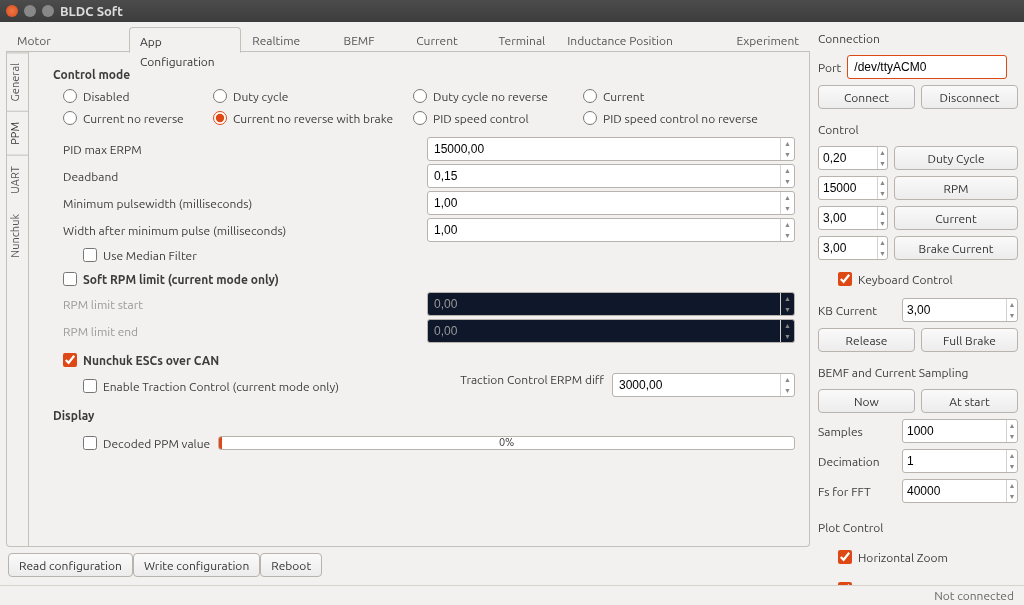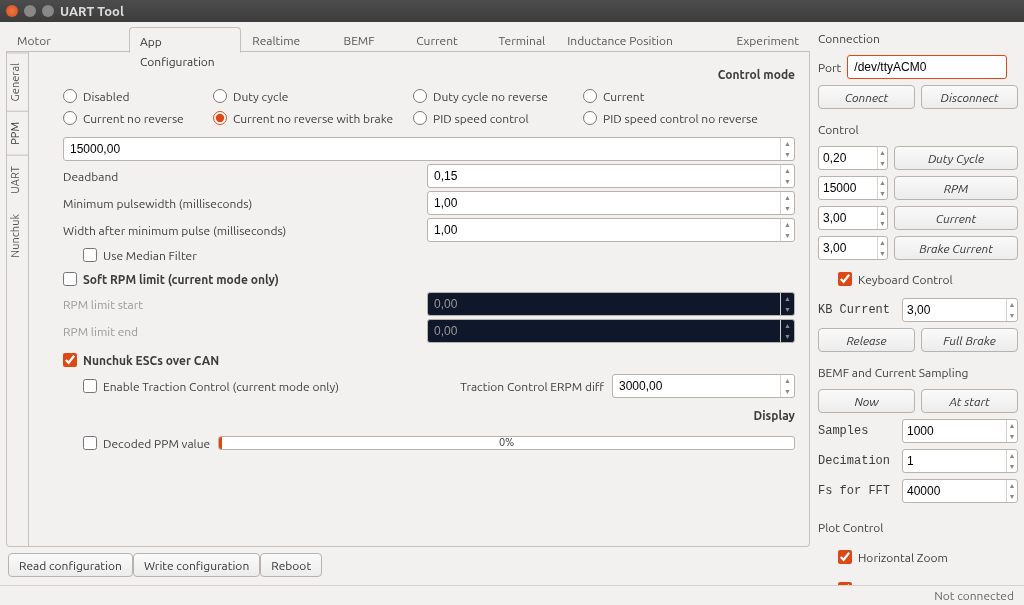--- a/index.html
+++ b/index.html
@@ -14,21 +14,21 @@
   .left { flex:1; display:flex; flex-direction:column;}
   .right { width:200px; display:flex; flex-direction:column; gap:6px; padding-top:2px;}
   .tabs { display:flex; border-bottom:1px solid #c4c0ba; height:26px; gap:0;}
   .tab { padding:4px 10px 0 10px; border:1px solid transparent; border-top-left-radius:4px; border-top-right-radius:4px; height:26px; line-height:20px; color:#555; cursor:pointer;}
   .tab.active { background:#f2f1f0; border-color:#c4c0ba; border-bottom-color:#f2f1f0; color:#333; z-index:2; position:relative; top:1px;}
   .tabcontent { flex:1; border:1px solid #c4c0ba; border-top:none; background:#f2f1f0; display:flex; border-radius:0 0 4px 4px;}
   .vtabs { width:22px; display:flex; flex-direction:column; border-right:1px solid #c4c0ba;}
   .vtab { writing-mode: vertical-rl; transform: rotate(180deg); padding:10px 2px; text-align:center; border-bottom:1px solid #c4c0ba; cursor:pointer; color:#555; font-size:11px;}
   .vtab.active { background:#f2f1f0; box-shadow: inset -2px 0 0 #f2f1f0; color:#333;}
   .panel { flex:1; padding:10px 14px; overflow:auto;}
-  .section-title { font-weight:bold; margin:6px 0 8px 10px;text-align:right;}
+  .section-title { font-weight:bold; margin:6px 0 8px 10px;}
   .radiogrid { display:grid; grid-template-columns: 150px 200px 170px 200px; row-gap:8px; column-gap:0px; margin-bottom:12px; align-items:center;}
   .radio-wrap{ display:flex; align-items:center; gap:6px;}
   input[type=radio]{ accent-color:#dd4814; width:14px; height:14px;}
   input[type=checkbox]{ accent-color:#dd4814; width:14px; height:14px;}
   .formrow { display:flex; align-items:center; margin:3px 0; gap:4px;}
   .formrow > label { width:360px; }
   .spin { flex:1; display:flex; border:1px solid #b8b3ac; border-radius:3px; background:#fff; height:24px;}
   .spin input{ flex:1; border:none; padding:2px 6px; background:transparent; font-size:12px; outline:none;}
   .spin .ar { width:14px; display:flex; flex-direction:column; border-left:1px solid #d6d2cc;}
   .spin .ar div{ flex:1; font-size:7px; text-align:center; color:#888; line-height:10px; cursor:pointer;}
@@ -40,34 +40,34 @@
   .progress{ flex:1; height:14px; border:1px solid #b8b3ac; border-radius:3px; background:#fff; position:relative; overflow:hidden;}
   .progress .fill{ width:3px; height:100%; background:#dd4814;}
   .progress .pct{ position:absolute; width:100%; text-align:center; top:-1px; font-size:11px;}
   .bottombar{ display:flex; padding:6px 2px;}
   .group-title{ font-weight:normal; margin:4px 0 4px 0;}
   .r-row{ display:flex; gap:6px; align-items:center;}
   .r-spin{ width:70px; display:flex; border:1px solid #b8b3ac; border-radius:3px; background:#fff; height:24px;}
   .r-spin input{ width:100%; border:none; padding:2px 4px; background:transparent; font-size:12px; outline:none;}
   .r-spin .ar{ width:12px; display:flex; flex-direction:column; border-left:1px solid #d6d2cc;}
   .r-spin .ar div{ flex:1; font-size:7px; text-align:center; color:#888; line-height:10px; cursor:pointer;}
-  .r-btn{ flex:1;font-style:italic; }
+  .r-btn{ flex:1; }
   .port-input{ width:160px; border:1px solid #dd4814; border-radius:3px; padding:4px 6px; background:#fff; font-size:12px;}
-  .r-lbl{ width:78px;font-family:Liberation Mono, monospace;}
+  .r-lbl{ width:78px;}
   .statusbar{ height:20px; display:flex; justify-content:flex-end; align-items:center; padding:0 10px; font-size:12px; color:#666; border-top:1px solid #d6d2cc;}
   .tworow{ display:flex; gap:6px;}
 </style>
 </head>
 <body>
 
 <div class="titlebar">
   <span class="tb-btn tb-close"></span>
   <span class="tb-btn tb-min"></span>
   <span class="tb-btn tb-max"></span>
-  <span>UART Tool</span>
+  <span>BLDC Soft</span>
 </div>
 
 <div class="window">
  <div class="body">
   <div class="left">
     <div class="tabs">
       <div class="tab">Motor Configuration</div>
       <div class="tab active">App Configuration</div>
       <div class="tab">Realtime Data</div>
       <div class="tab">BEMF Plot</div>
@@ -115,20 +115,21 @@
                 <span>PID speed control</span>
               </label>
           <label class="radio-wrap">
                 <input type="radio" name="cm" style="">
                 <span>PID speed control no reverse</span>
               </label>
         </div>
 
         <div class="indent">
           <div class="formrow">
+                <label>PID max ERPM</label>
             <div class="spin">
                   <input value="15000,00" style="">
                   <div class="ar">
                     <div>▲</div>
                     <div>▼</div>
                   </div>
                 </div>
               </div>
           <div class="formrow">
                 <label>Deadband</label>
@@ -190,21 +191,21 @@
                     <div>▼</div>
                   </div>
                 </div>
               </div>
         </div>
 
         <div class="checkrow" style="margin-top:10px;">
               <input type="checkbox" checked="" style="">
               <b>Nunchuk ESCs over CAN</b>
             </div>
-        <div class="indent" style="display:flex; align-items:center; gap:8px;">
+        <div class="indent" style="display:flex; align-items:flex-start; gap:8px;">
           <div class="checkrow" style="flex:1;">
                 <input type="checkbox" style="">
                 <span>Enable Traction Control (current mode only)</span>
               </div>
           <span>Traction Control ERPM diff</span>
           <div class="spin" style="flex:0 0 70px">
                 <input value="3000,00" style="">
                 <div class="ar">
                   <div>▲</div>
                   <div>▼</div>

